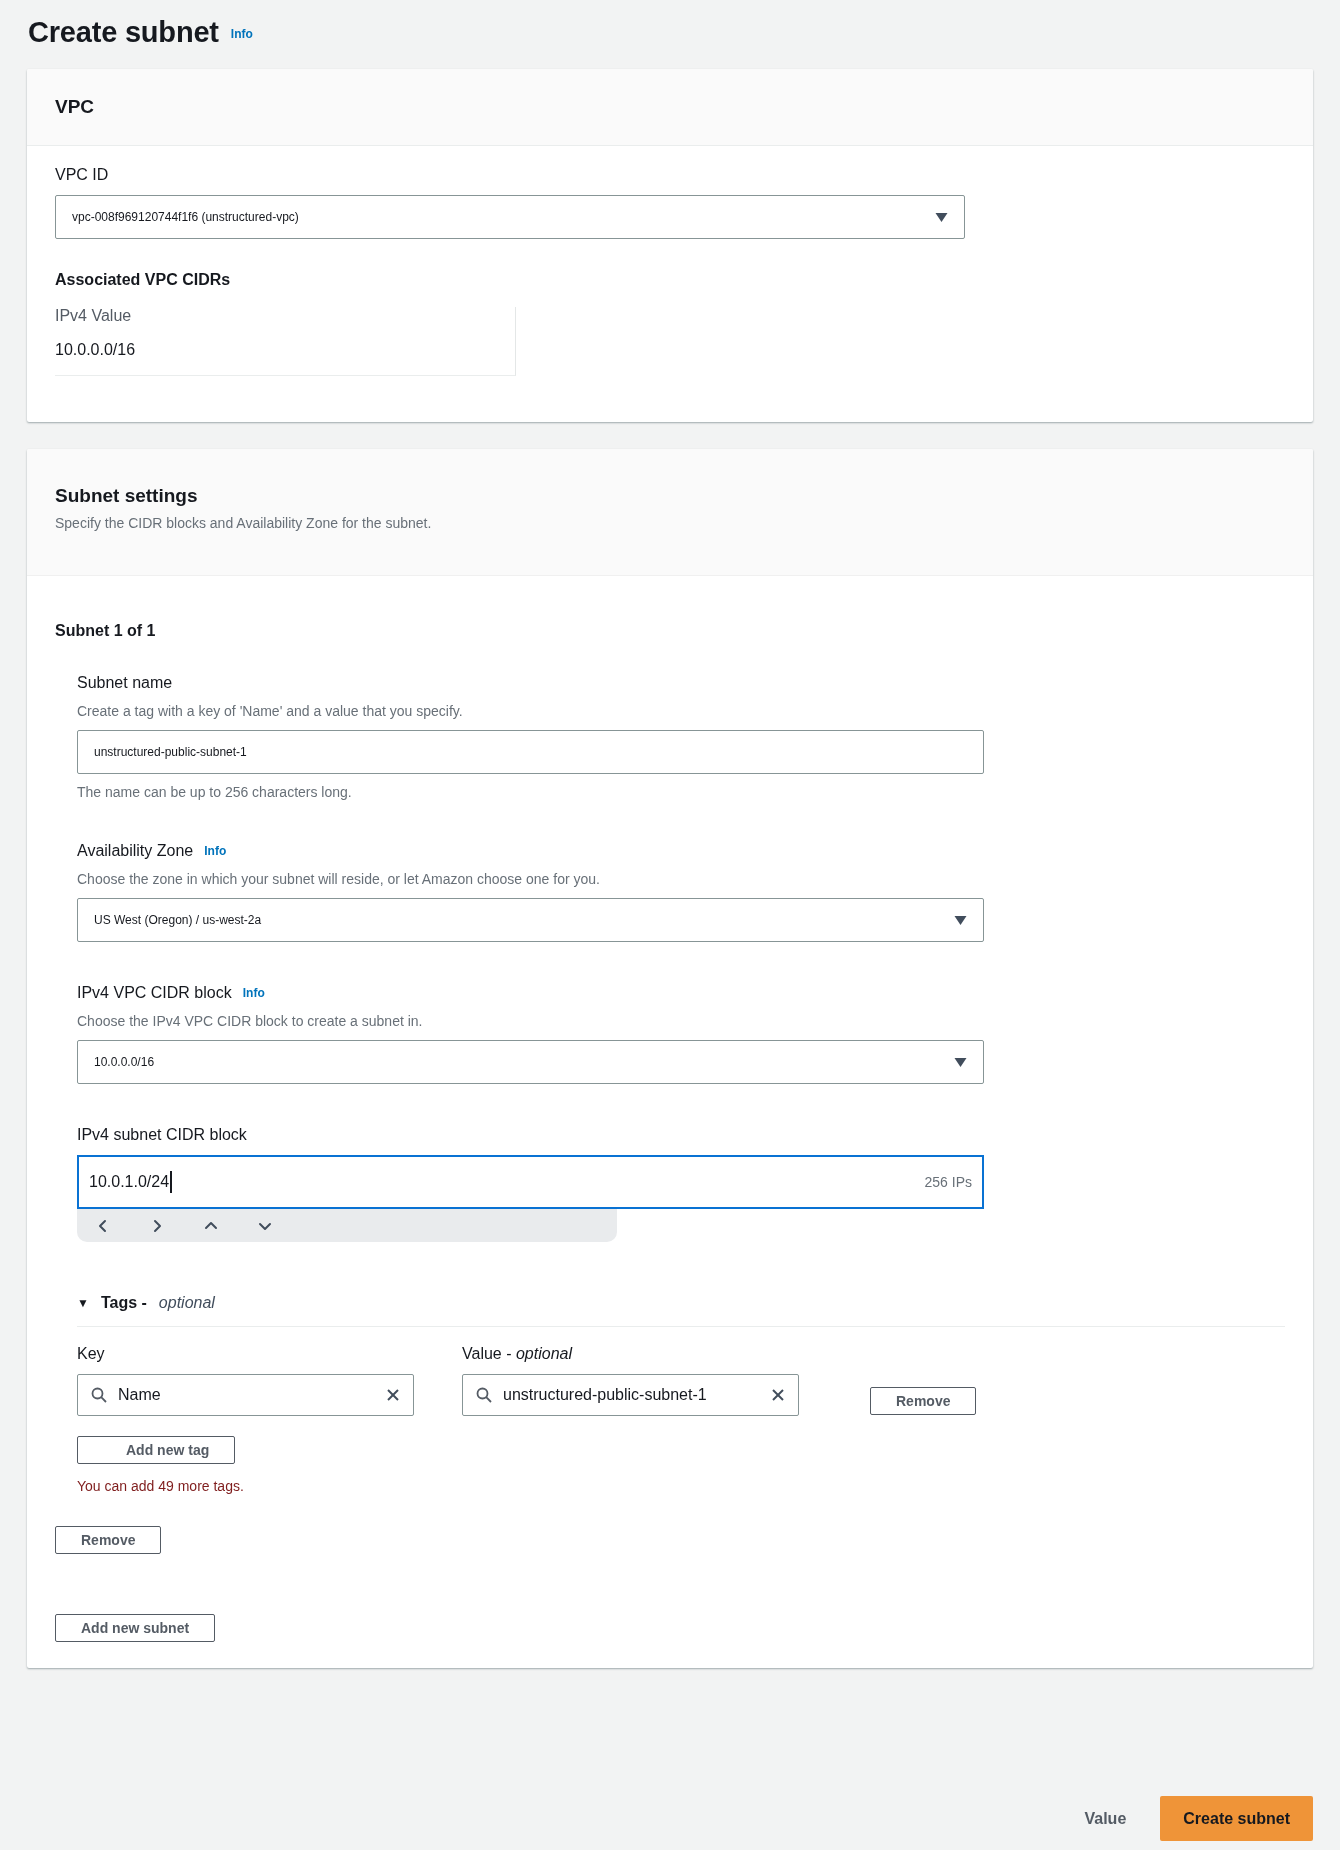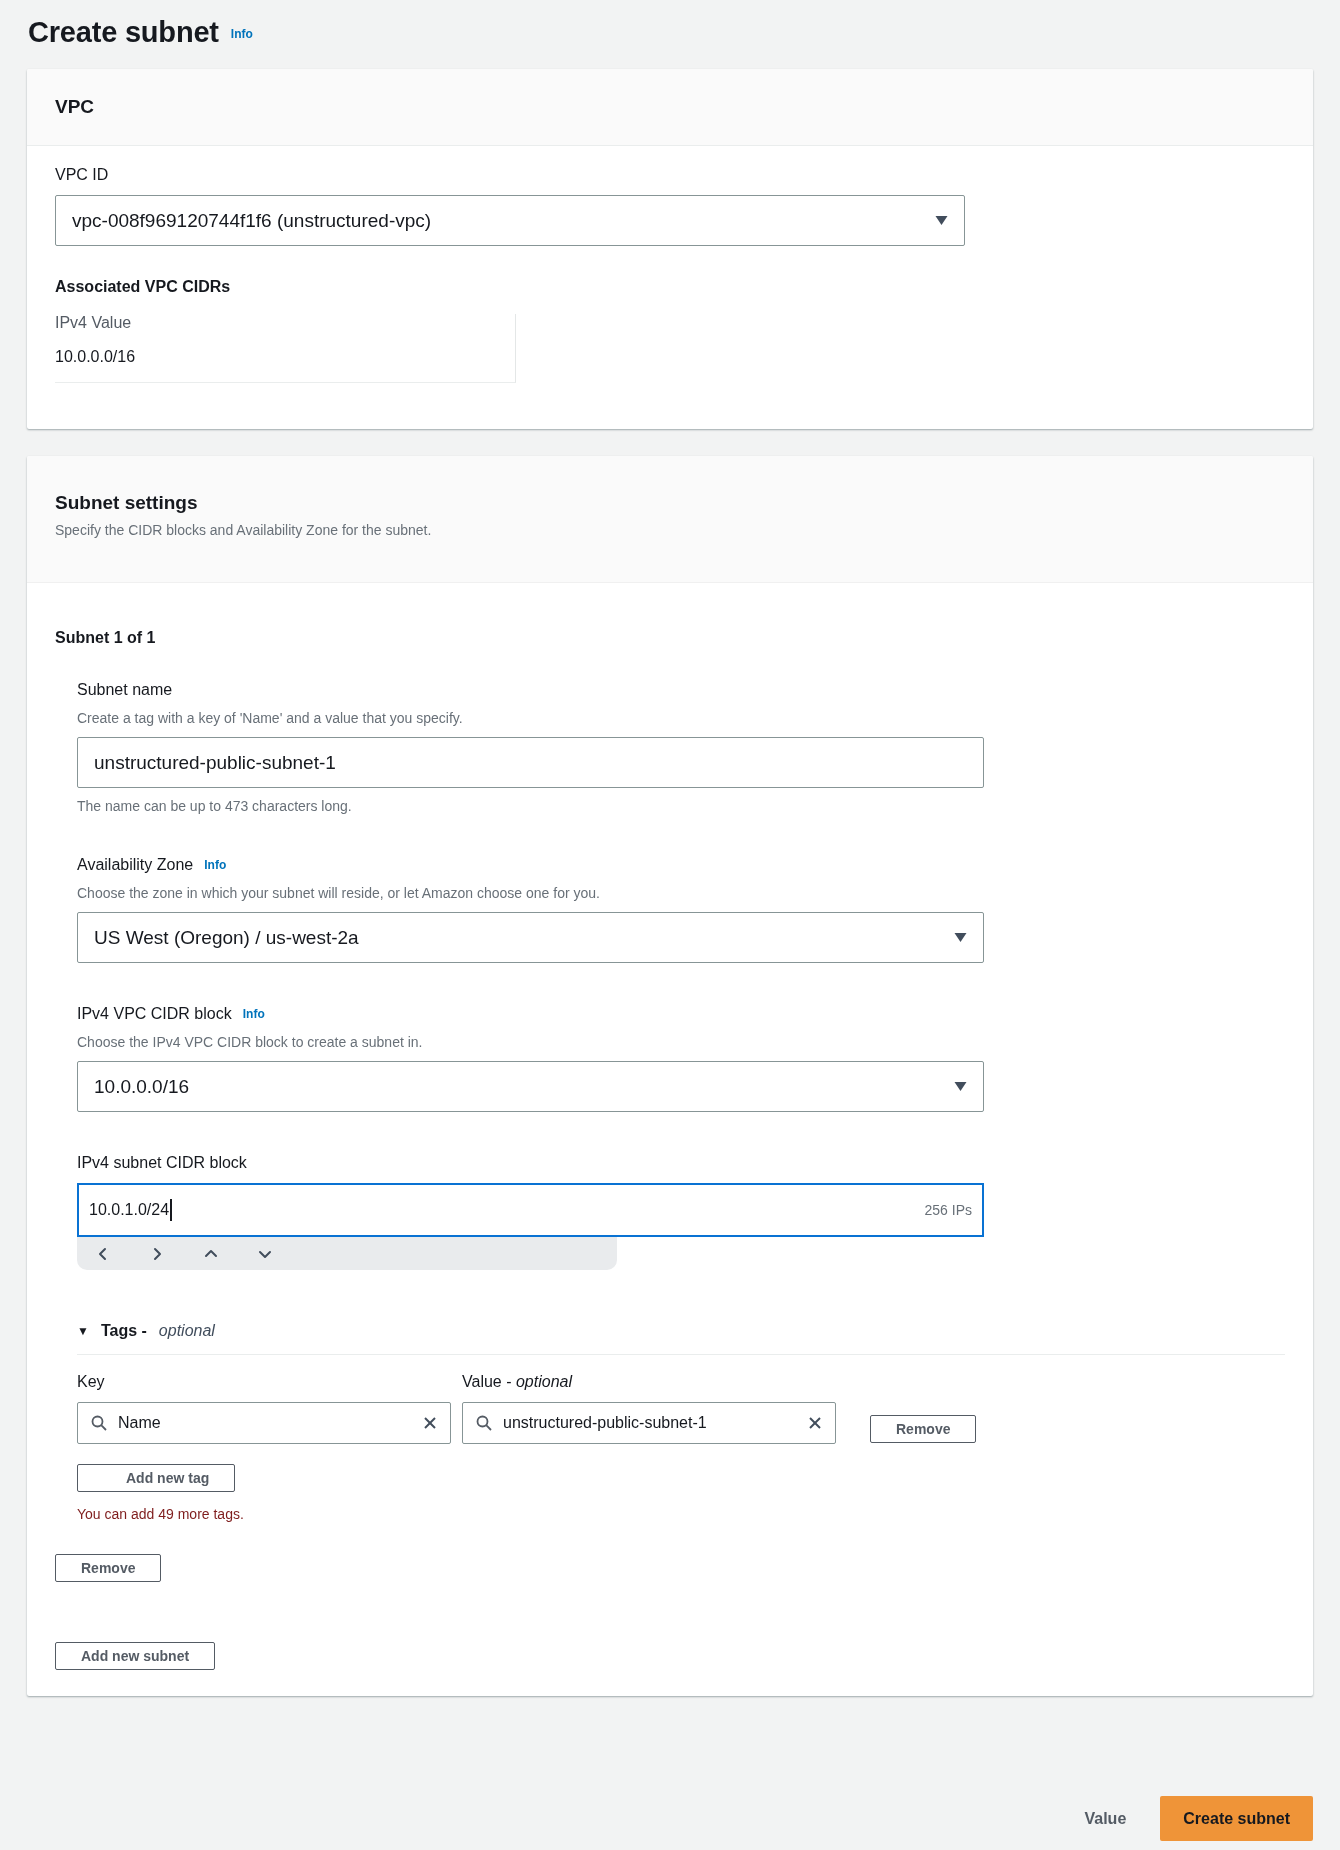--- a/index.html
+++ b/index.html
@@ -34,28 +34,28 @@
   .card-desc { font-size: 14px; color: #687078; margin-top: 8px; }
 
   .card-body { padding: 18px 28px 46px; }
   .card-body.subnet-body { padding: 44px 28px 26px; }
 
   .field-label { font-size: 16px; line-height: 22px; display: flex; align-items: center; gap: 11px; }
   .field-desc { font-size: 14px; line-height: 19px; color: #687078; margin-top: 8px; }
 
   .control {
     margin-top: 9px;
-    height: 51px;
+    height: 44px;
     border: 1px solid #879596;
     border-radius: 2px;
     background: #fff;
     display: flex;
     align-items: center;
     padding: 0 16px;
-    font-size: 19px;
+    font-size: 12px;
     width: 910px;
     cursor: pointer;
     text-align: right;
   }
   .select { justify-content: space-between; }
   .caret { color: #414d5c; display: flex; align-items: center; }
 
   .assoc-title { font-size: 16px; font-weight: 700; margin-top: 32px; }
   .cidr-table { display: flex; margin-top: 18px; }
   .cidr-col-left {
@@ -113,21 +113,21 @@
   .tags-optional { font-style: italic; color: #414d5c; }
   .tri { color: #16191f; font-size: 12px; }
   .tags-divider { border-bottom: 1px solid #eaeded; margin-top: 14px; }
 
   .tag-row { display: flex; align-items: flex-end; margin-top: 16px; }
   .tag-col { width: 363px; margin-right: 22px; }
   .tag-label { font-size: 16px; line-height: 22px; }
   .tag-label .opt { font-style: italic; }
   .tag-input {
     margin-top: 9px;
-    width: 374px; height: 42px;
+    width: 337px; height: 42px;
     border: 1px solid #879596; border-radius: 2px;
     background: #fff;
     display: flex; align-items: center;
     padding: 0 13px; gap: 11px;
     cursor: text;
   }
   .tag-text { flex: 1; font-size: 16px; white-space: nowrap; overflow: hidden; }
   .icon { display: flex; align-items: center; color: #545b64; }
   .clear-x { cursor: pointer; }
 
@@ -221,21 +221,21 @@
     <div class="subnet-header">Subnet 1 of 1</div>
 
     <div class="inner">
 
       <div class="field first">
         <div class="field-label">Subnet name</div>
         <div class="field-desc">Create a tag with a key of 'Name' and a value that you specify.</div>
         <div class="control input">
           <span>unstructured-public-subnet-1</span>
         </div>
-        <div class="constraint">The name can be up to 473 characters long.</div>
+        <div class="constraint">The name can be up to 256 characters long.</div>
       </div>
 
       <div class="field">
         <div class="field-label">
           <span>Availability Zone</span>
           <span class="info-link">Info</span>
         </div>
         <div class="field-desc">Choose the zone in which your subnet will reside, or let Amazon choose one for you.</div>
         <div class="control select" style="width:907px">
           <span>US West (Oregon) / us-west-2a</span>

